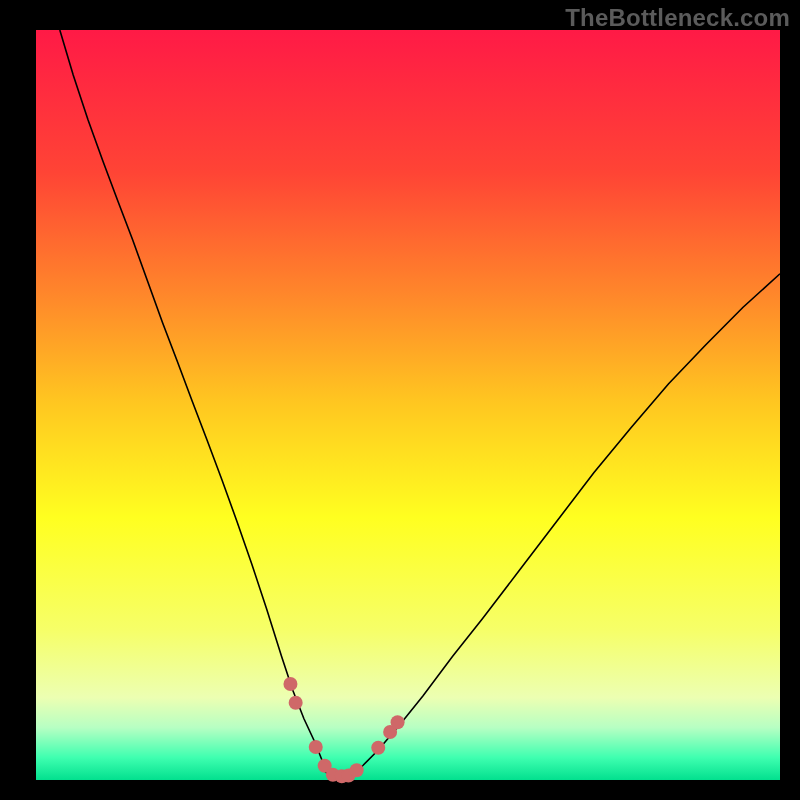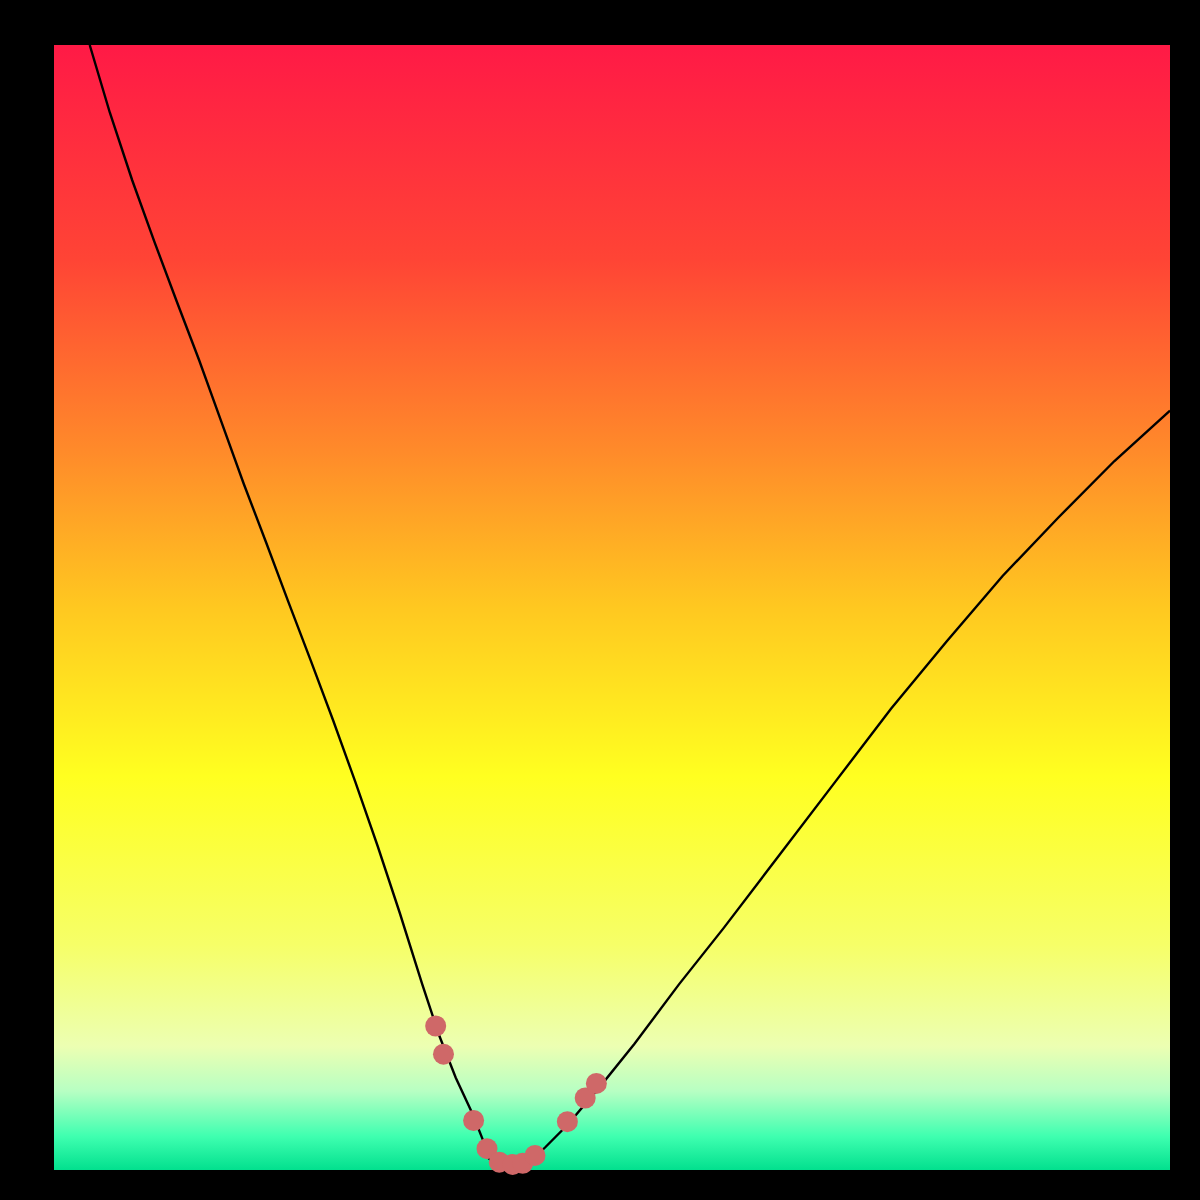--- a/index.html
+++ b/index.html
@@ -41,20 +41,21 @@
     stroke-width: 1.6;
   }
   .marker {
     fill: #cf6868;
   }
 </style>
 </head>
 <body>
 
 <div class="frame">
+  <div class="watermark">TheBottleneck.com</div>
   <svg class="plot" viewBox="0 0 800 800">
     <defs>
       <linearGradient id="bg-grad" x1="0" y1="0" x2="0" y2="1">
           <stop offset="0.0%" stop-color="#ff1a46"></stop>
           <stop offset="19.0%" stop-color="#ff4435"></stop>
           <stop offset="36.0%" stop-color="#ff8a2a"></stop>
           <stop offset="50.0%" stop-color="#ffc820"></stop>
           <stop offset="65.0%" stop-color="#ffff20"></stop>
           <stop offset="80.0%" stop-color="#f6ff68"></stop>
           <stop offset="89.0%" stop-color="#ecffb2"></stop>

